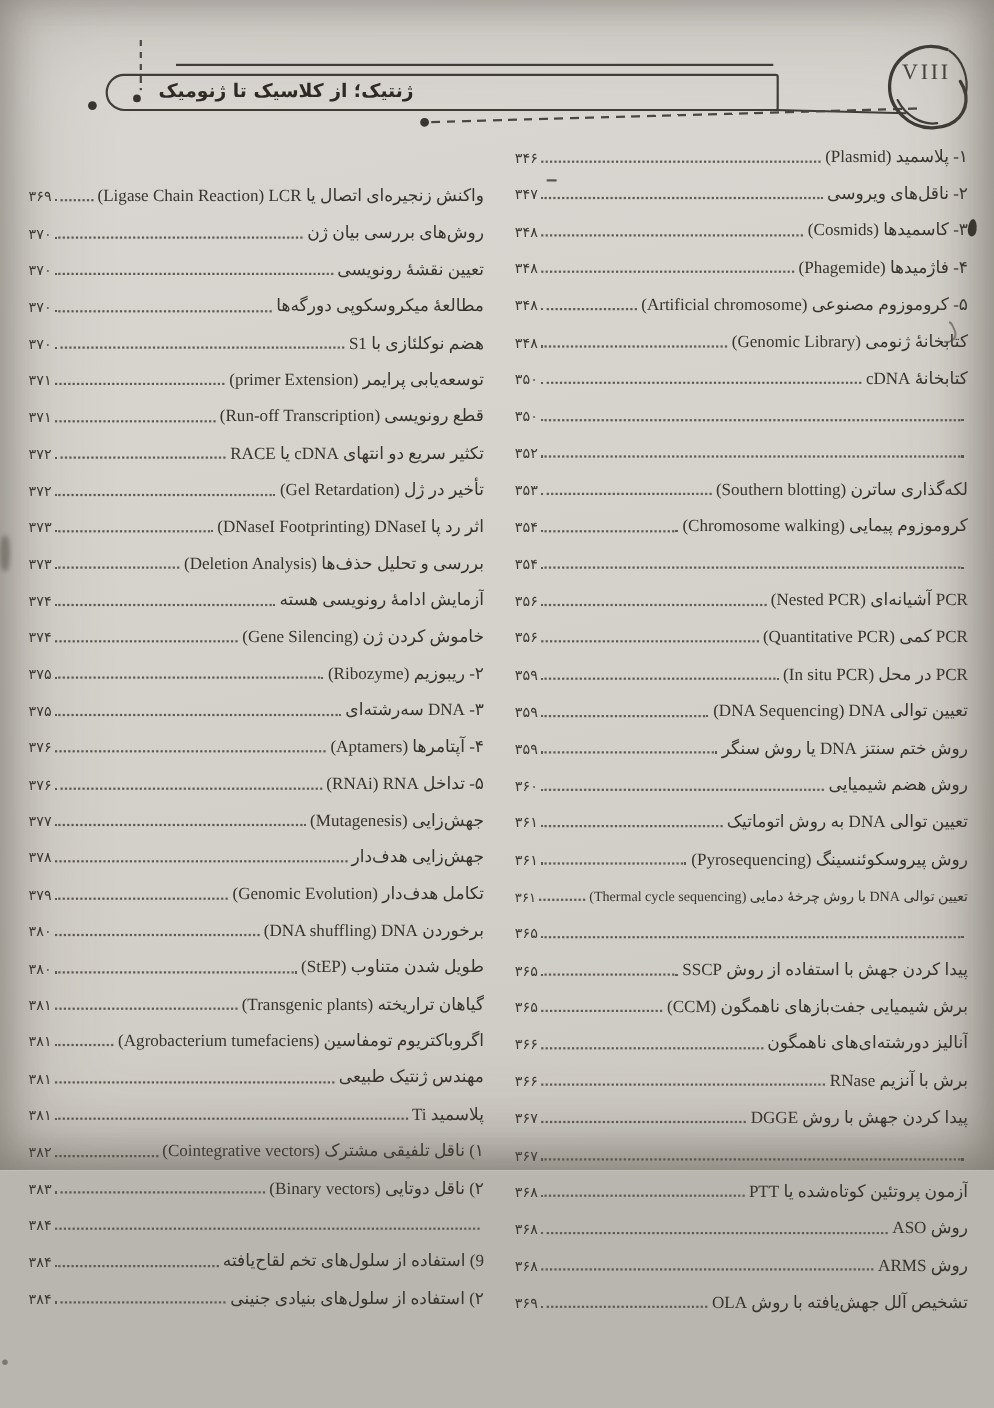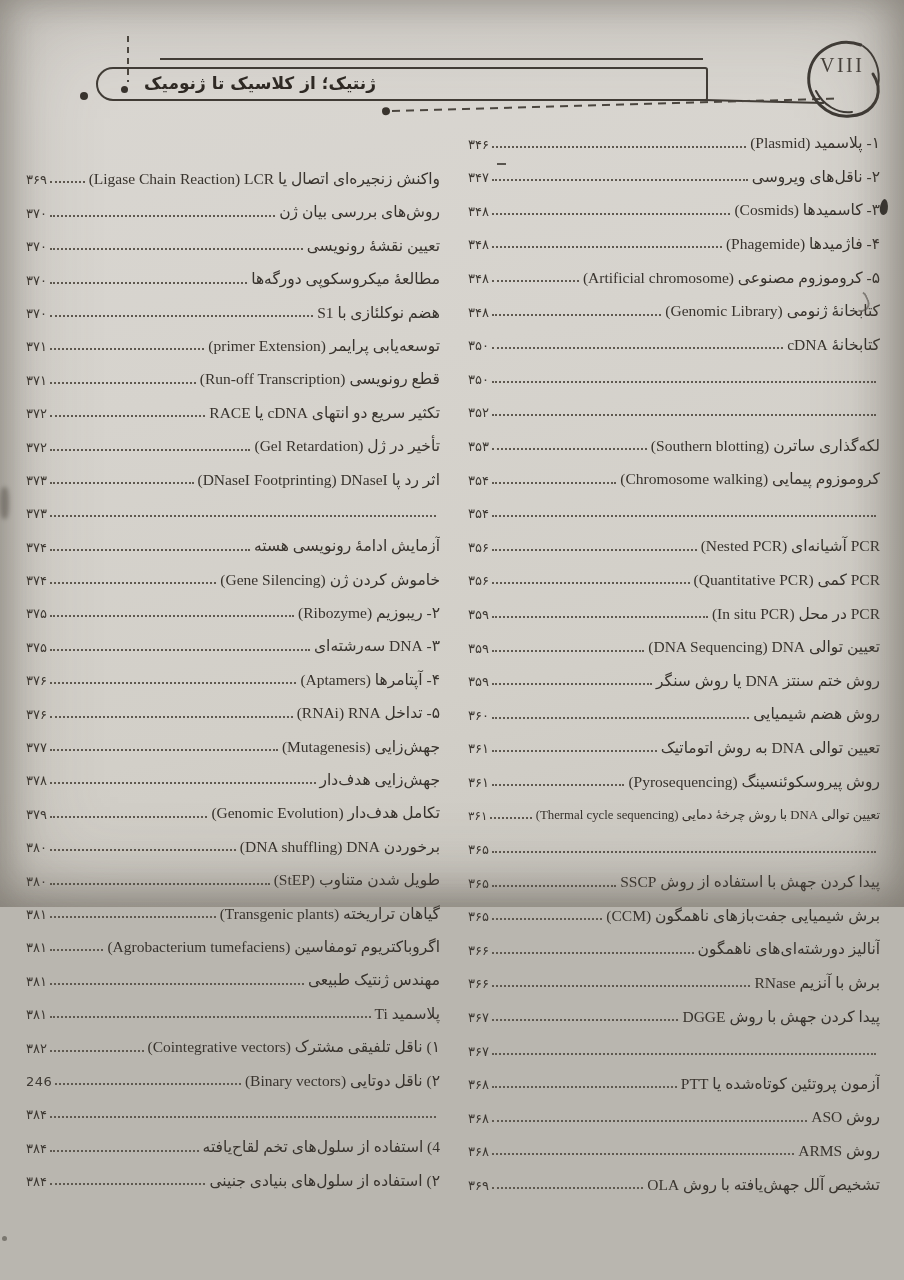--- a/index.html
+++ b/index.html
@@ -4,21 +4,21 @@
 <style>
   :root{
     --paper:#d6d3cd;
     --ink:#38332d;
     --leader:#5e584f;
     --line:#413c36;
   }
   html,body{margin:0;padding:0;background:#b9b6af;}
   body{width:904px;height:1280px;overflow:hidden;position:relative;}
   .paper{
-    position:absolute;left:0;top:0;width:904px;height:907px;
+    position:absolute;left:0;top:0;width:904px;height:1064px;
     background:linear-gradient(168deg,#dad7d2 0%,#d6d3cd 40%,#d2cfc8 72%,#cbc8c1 100%);
   }
   .paper::after{
     content:"";position:absolute;inset:0;pointer-events:none;
     box-shadow:
       inset 0 0 90px 10px rgba(88,82,74,.30),
       inset -16px 0 34px rgba(88,82,74,.22),
       inset 0 -20px 44px rgba(88,82,74,.28),
       inset 12px 0 26px rgba(88,82,74,.14);
   }
@@ -360,20 +360,21 @@
     <span class="num">۳۷۲</span>
   </div>
 
   <div class="row">
     <span class="title">اثر رد پا DNaseI ⁦(DNaseI Footprinting)⁩</span>
     <span class="dots"></span>
     <span class="num">۳۷۳</span>
   </div>
 
   <div class="row">
+    <span class="title">بررسی و تحلیل حذف‌ها (Deletion Analysis)</span>
     <span class="dots"></span>
     <span class="num">۳۷۳</span>
   </div>
 
   <div class="row">
     <span class="title">آزمایش ادامهٔ رونویسی هسته</span>
     <span class="dots"></span>
     <span class="num">۳۷۴</span>
   </div>
 
@@ -463,30 +464,30 @@
 
   <div class="row">
     <span class="title">۱) ناقل تلفیقی مشترک (Cointegrative vectors)</span>
     <span class="dots"></span>
     <span class="num">۳۸۲</span>
   </div>
 
   <div class="row">
     <span class="title">۲) ناقل دوتایی (Binary vectors)</span>
     <span class="dots"></span>
-    <span class="num">246</span>
+    <span class="num">۳۸۳</span>
   </div>
 
   <div class="row">
     <span class="dots"></span>
     <span class="num">۳۸۴</span>
   </div>
 
   <div class="row">
-    <span class="title">4) استفاده از سلول‌های تخم لقاح‌یافته</span>
+    <span class="title">9) استفاده از سلول‌های تخم لقاح‌یافته</span>
     <span class="dots"></span>
     <span class="num">۳۸۴</span>
   </div>
 
   <div class="row">
     <span class="title">۲) استفاده از سلول‌های بنیادی جنینی</span>
     <span class="dots"></span>
     <span class="num">۳۸۴</span>
   </div>
 </div>

